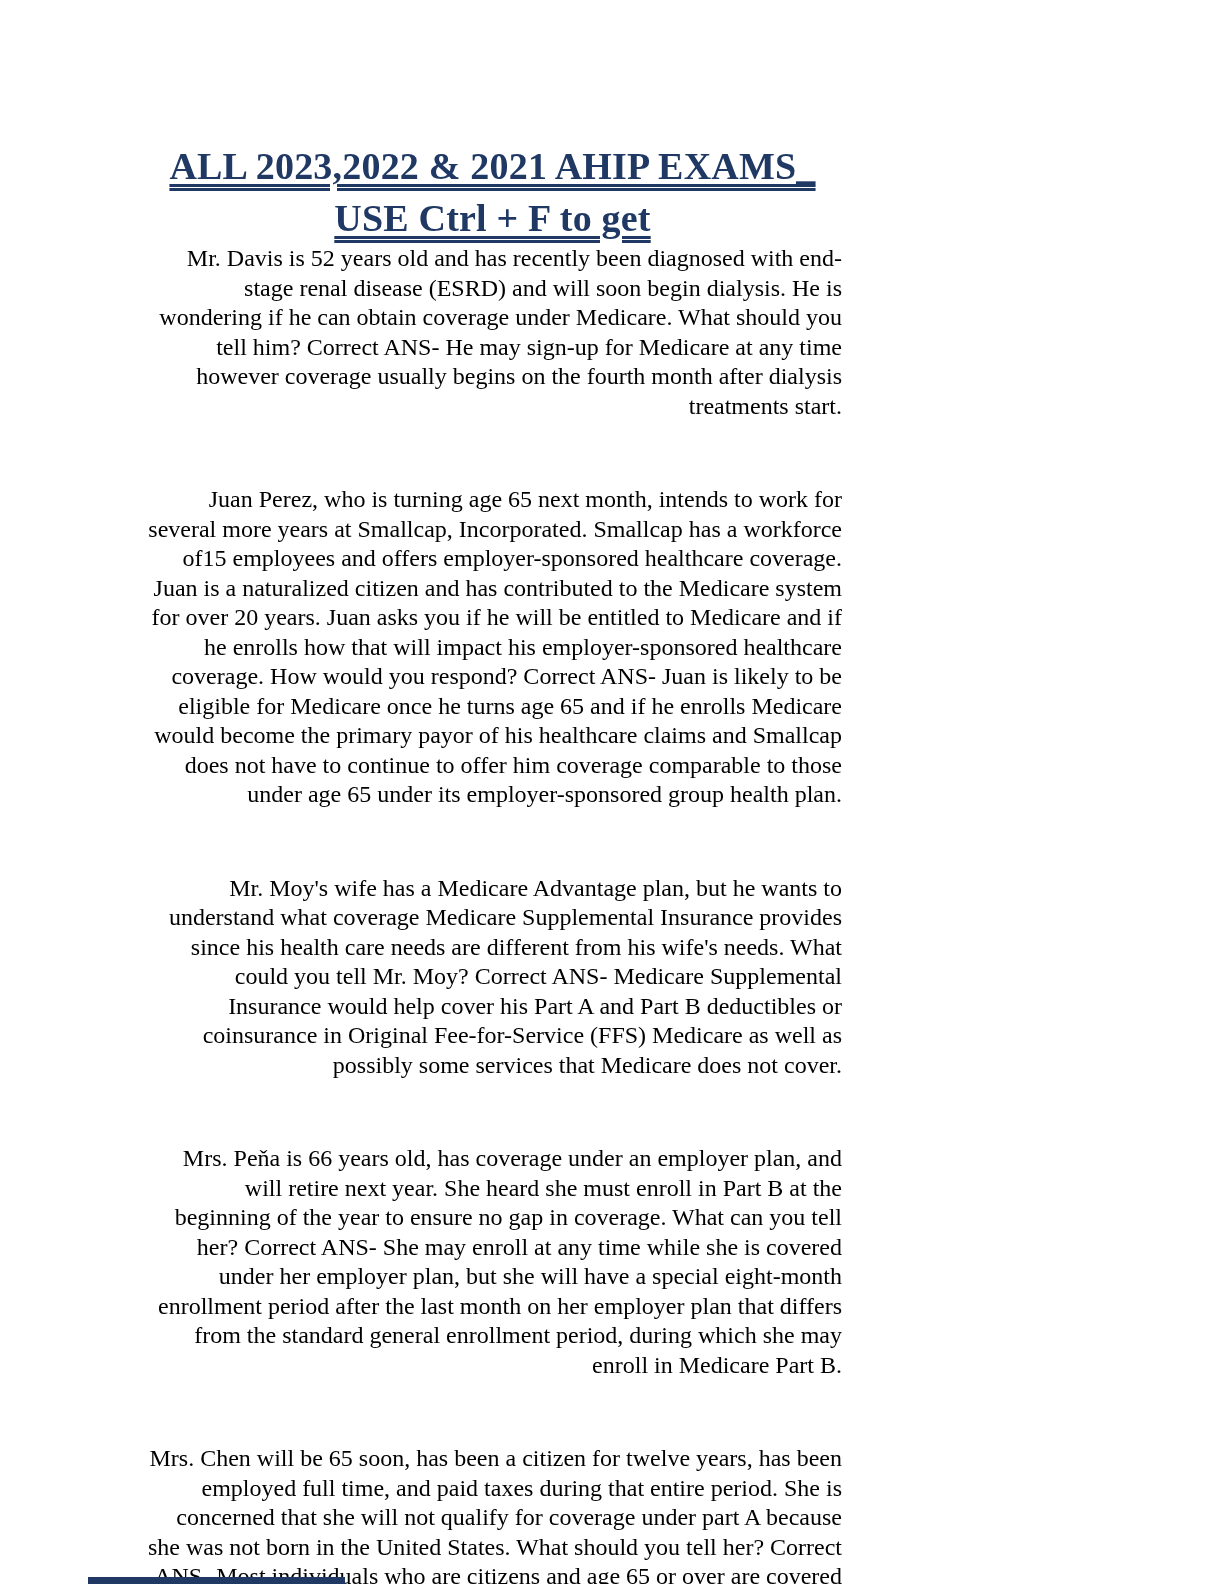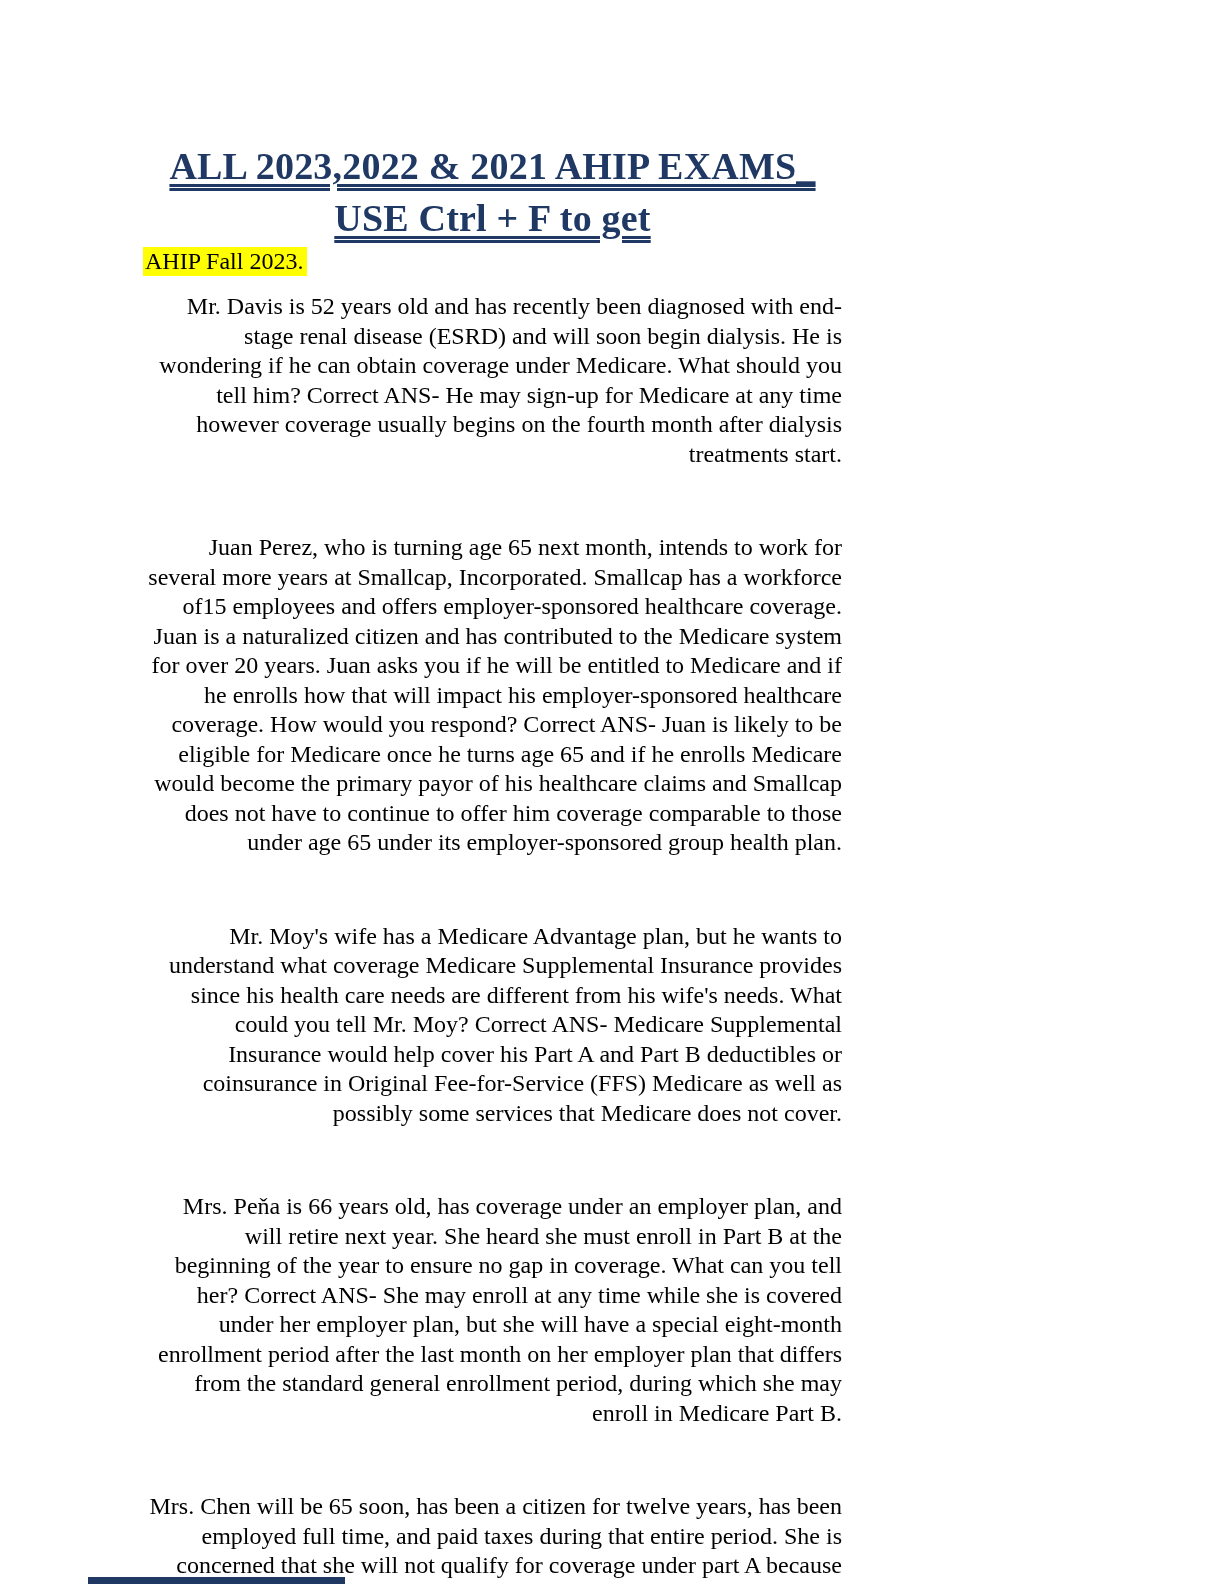--- a/index.html
+++ b/index.html
@@ -64,23 +64,20 @@
 </head>
 <body>
 
 <div class="page">
   <div class="content">
 
     <h1 class="doc-title">
       <span class="title-line">ALL 2023,2022 &amp; 2021 AHIP EXAMS_ USE Ctrl + F to get</span>
     </h1>
 
-    <div class="highlight-line">
-      <span class="highlight">AHIP Fall 2023.</span>
-    </div>
 
     <p class="para">Mr. Davis is 52 years old and has recently been diagnosed with end-stage renal disease (ESRD) and will soon begin dialysis. He is wondering if he can obtain coverage under Medicare. What should you tell him? Correct ANS- He may sign-up for Medicare at any time however coverage usually begins on the fourth month after dialysis treatments start.</p>
 
     <p class="para">Juan Perez, who is turning age 65 next month, intends to work for several more years at Smallcap, Incorporated. Smallcap has a workforce of15 employees and offers employer-sponsored healthcare coverage. Juan is a naturalized citizen and has contributed to the Medicare system for over 20 years. Juan asks you if he will be entitled to Medicare and if he enrolls how that will impact his employer-sponsored healthcare coverage. How would you respond? Correct ANS- Juan is likely to be eligible for Medicare once he turns age 65 and if he enrolls Medicare would become the primary payor of his healthcare claims and Smallcap does not have to continue to offer him coverage comparable to those under age 65 under its employer-sponsored group health plan.</p>
 
     <p class="para">Mr. Moy's wife has a Medicare Advantage plan, but he wants to understand what coverage Medicare Supplemental Insurance provides since his health care needs are different from his wife's needs. What could you tell Mr. Moy? Correct ANS- Medicare Supplemental Insurance would help cover his Part A and Part B deductibles or coinsurance in Original Fee-for-Service (FFS) Medicare as well as possibly some services that Medicare does not cover.</p>
 
     <p class="para">Mrs. Peňa is 66 years old, has coverage under an employer plan, and will retire next year. She heard she must enroll in Part B at the beginning of the year to ensure no gap in coverage. What can you tell her? Correct ANS- She may enroll at any time while she is covered under her employer plan, but she will have a special eight-month enrollment period after the last month on her employer plan that differs from the standard general enrollment period, during which she may enroll in Medicare Part B.</p>
 
     <p class="para">Mrs. Chen will be 65 soon, has been a citizen for twelve years, has been employed full time, and paid taxes during that entire period. She is concerned that she will not qualify for coverage under part A because she was not born in the United States. What should you tell her? Correct ANS- Most individuals who are citizens and age 65 or over are covered under Part A by virtue of having paid Medicare taxes while working, though some may be covered as a result of paying monthly premiums.</p>

